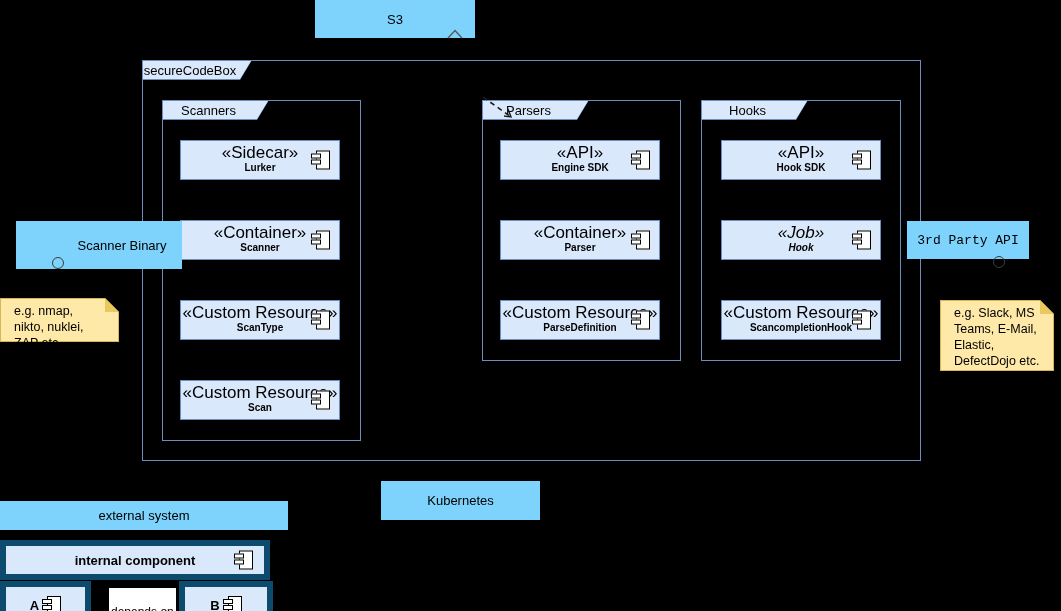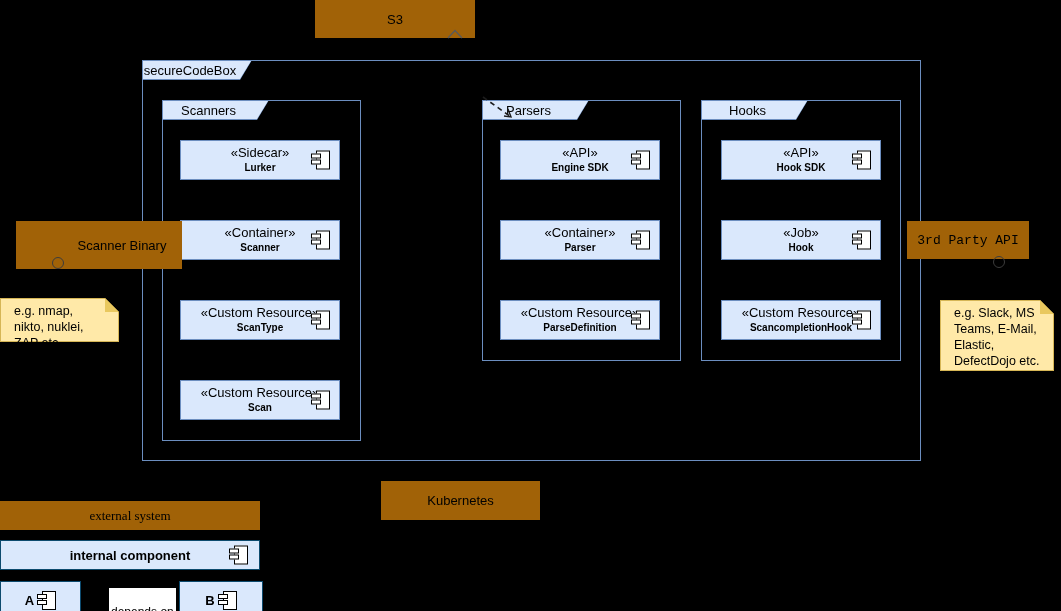--- a/index.html
+++ b/index.html
@@ -1,25 +1,25 @@
 <!DOCTYPE html>
 <html><head>
 <meta charset="utf-8">
 <style>
   html,body{margin:0;padding:0;background:#000;}
   #stage{position:relative;width:1061px;height:611px;background:#000;overflow:hidden;
          font-family:"Liberation Sans","DejaVu Sans",sans-serif;color:#000;}
   .abs{position:absolute;}
   
-  .wbox{background:#a16207;display:flex;align-items:center;justify-content:center;
+  .wbox{background:#7dd3fc;display:flex;align-items:center;justify-content:center;
         font-size:13px;text-align:center;}
   
   .comp{background:#dae8fc;border:1px solid #6c8ebf;display:flex;flex-direction:column;
         align-items:center;justify-content:center;text-align:center;}
-  .comp .st{font-size:13px;line-height:15px;}
+  .comp .st{font-size:17px;line-height:15px;}
   .comp .nm{font-size:10px;font-weight:700;line-height:16px;}
   
   .cicon{position:absolute;right:9px;top:50%;transform:translateY(-50%);
          width:14px;height:19px;background:#fff;border:1.5px solid #000;box-sizing:border-box;}
   .cicon::before,.cicon::after{content:"";position:absolute;left:-6px;width:8px;height:3px;
          background:#fff;border:1.5px solid #000;}
   .cicon::before{top:2px;}
   .cicon::after{top:8px;}
   .cicon-inline{position:relative;display:inline-block;right:auto;top:auto;transform:none;
          width:14px;height:19px;background:#fff;border:1.5px solid #000;box-sizing:border-box;}
@@ -42,21 +42,21 @@
   .note .nb{position:absolute;inset:0;background:#d6b656;
             clip-path:polygon(0 0,calc(100% - 14px) 0,100% 14px,100% 100%,0 100%);}
   .note .nf{position:absolute;inset:1px;background:#ffe9a8;
             clip-path:polygon(0 0,calc(100% - 13px) 0,100% 13px,100% 100%,0 100%);}
   .note .flap{position:absolute;top:0;right:0;width:14px;height:14px;background:#e9c85e;
             clip-path:polygon(0 0,100% 100%,0 100%);z-index:1;}
   .note .nt{position:absolute;inset:0;padding:5px 14px;font-size:12.5px;line-height:16px;z-index:2;}
   
   .iface{width:10px;height:10px;border:1.6px solid #3c3c3c;border-radius:50%;background:transparent;}
   
-  .legend-blue{background:#dae8fc;border:1px solid #0c4a6e;display:flex;align-items:center;
+  .legend-blue{background:#dae8fc;border:6px solid #0c4a6e;display:flex;align-items:center;
                justify-content:center;gap:8px;font-size:13px;}
   .dep-label{background:#fff;font-size:12px;padding:17px 2px;line-height:15px;}
   svg{display:block;}
 </style>
 </head>
 <body>
 
 <div id="stage">
 
   <div class="abs frame" style="left:142px;top:60px;width:777px;height:399px;"></div>
@@ -122,21 +122,21 @@
     <div class="st">«Custom Resource»</div>
     <div class="nm">ParseDefinition</div>
     <span class="cicon"></span>
   </div>
 
   <div class="abs comp" style="left:721px;top:140px;width:158px;height:38px;">
     <div class="st">«API»</div>
     <div class="nm">Hook SDK</div>
     <span class="cicon"></span>
   </div>
-  <div class="abs comp" style="left:721px;top:220px;width:158px;height:38px;">
+  <div class="abs comp" style="left:721px;top:220px;width:158px;height:38px;font-style:italic;">
     <div class="st">«Job»</div>
     <div class="nm">Hook</div>
     <span class="cicon"></span>
   </div>
   <div class="abs comp" style="left:721px;top:300px;width:158px;height:38px;">
     <div class="st">«Custom Resource»</div>
     <div class="nm">ScancompletionHook</div>
     <span class="cicon"></span>
   </div>
 
@@ -155,21 +155,21 @@
     <div class="flap"></div>
     <div class="nt">e.g. nmap, nikto, nuklei, ZAP etc.</div>
   </div>
   <div class="note" style="left:940px;top:300px;width:114px;height:71px;">
     <div class="nb"></div>
     <div class="nf"></div>
     <div class="flap"></div>
     <div class="nt">e.g. Slack, MS Teams, E-Mail, Elastic, DefectDojo etc.</div>
   </div>
 
-  <div class="abs wbox" style="left:0;top:501px;width:260px;height:29px;font-family:Liberation Serif, serif;">external system</div>
+  <div class="abs wbox" style="left:0;top:501px;width:288px;height:29px;">external system</div>
   <div class="abs legend-blue" style="left:0;top:540px;width:258px;height:28px;font-weight:700;">
     <span>internal component</span>
     <span class="cicon" style="right:11px;"></span>
   </div>
   <div class="abs legend-blue" style="left:0;top:581px;width:79px;height:36px;font-weight:700;">
     <span>A</span>
     <span class="cicon-inline"></span>
   </div>
   <div class="abs dep-label" style="left:109px;top:588px;">depends on</div>
   <div class="abs legend-blue" style="left:179px;top:581px;width:82px;height:36px;font-weight:700;">

